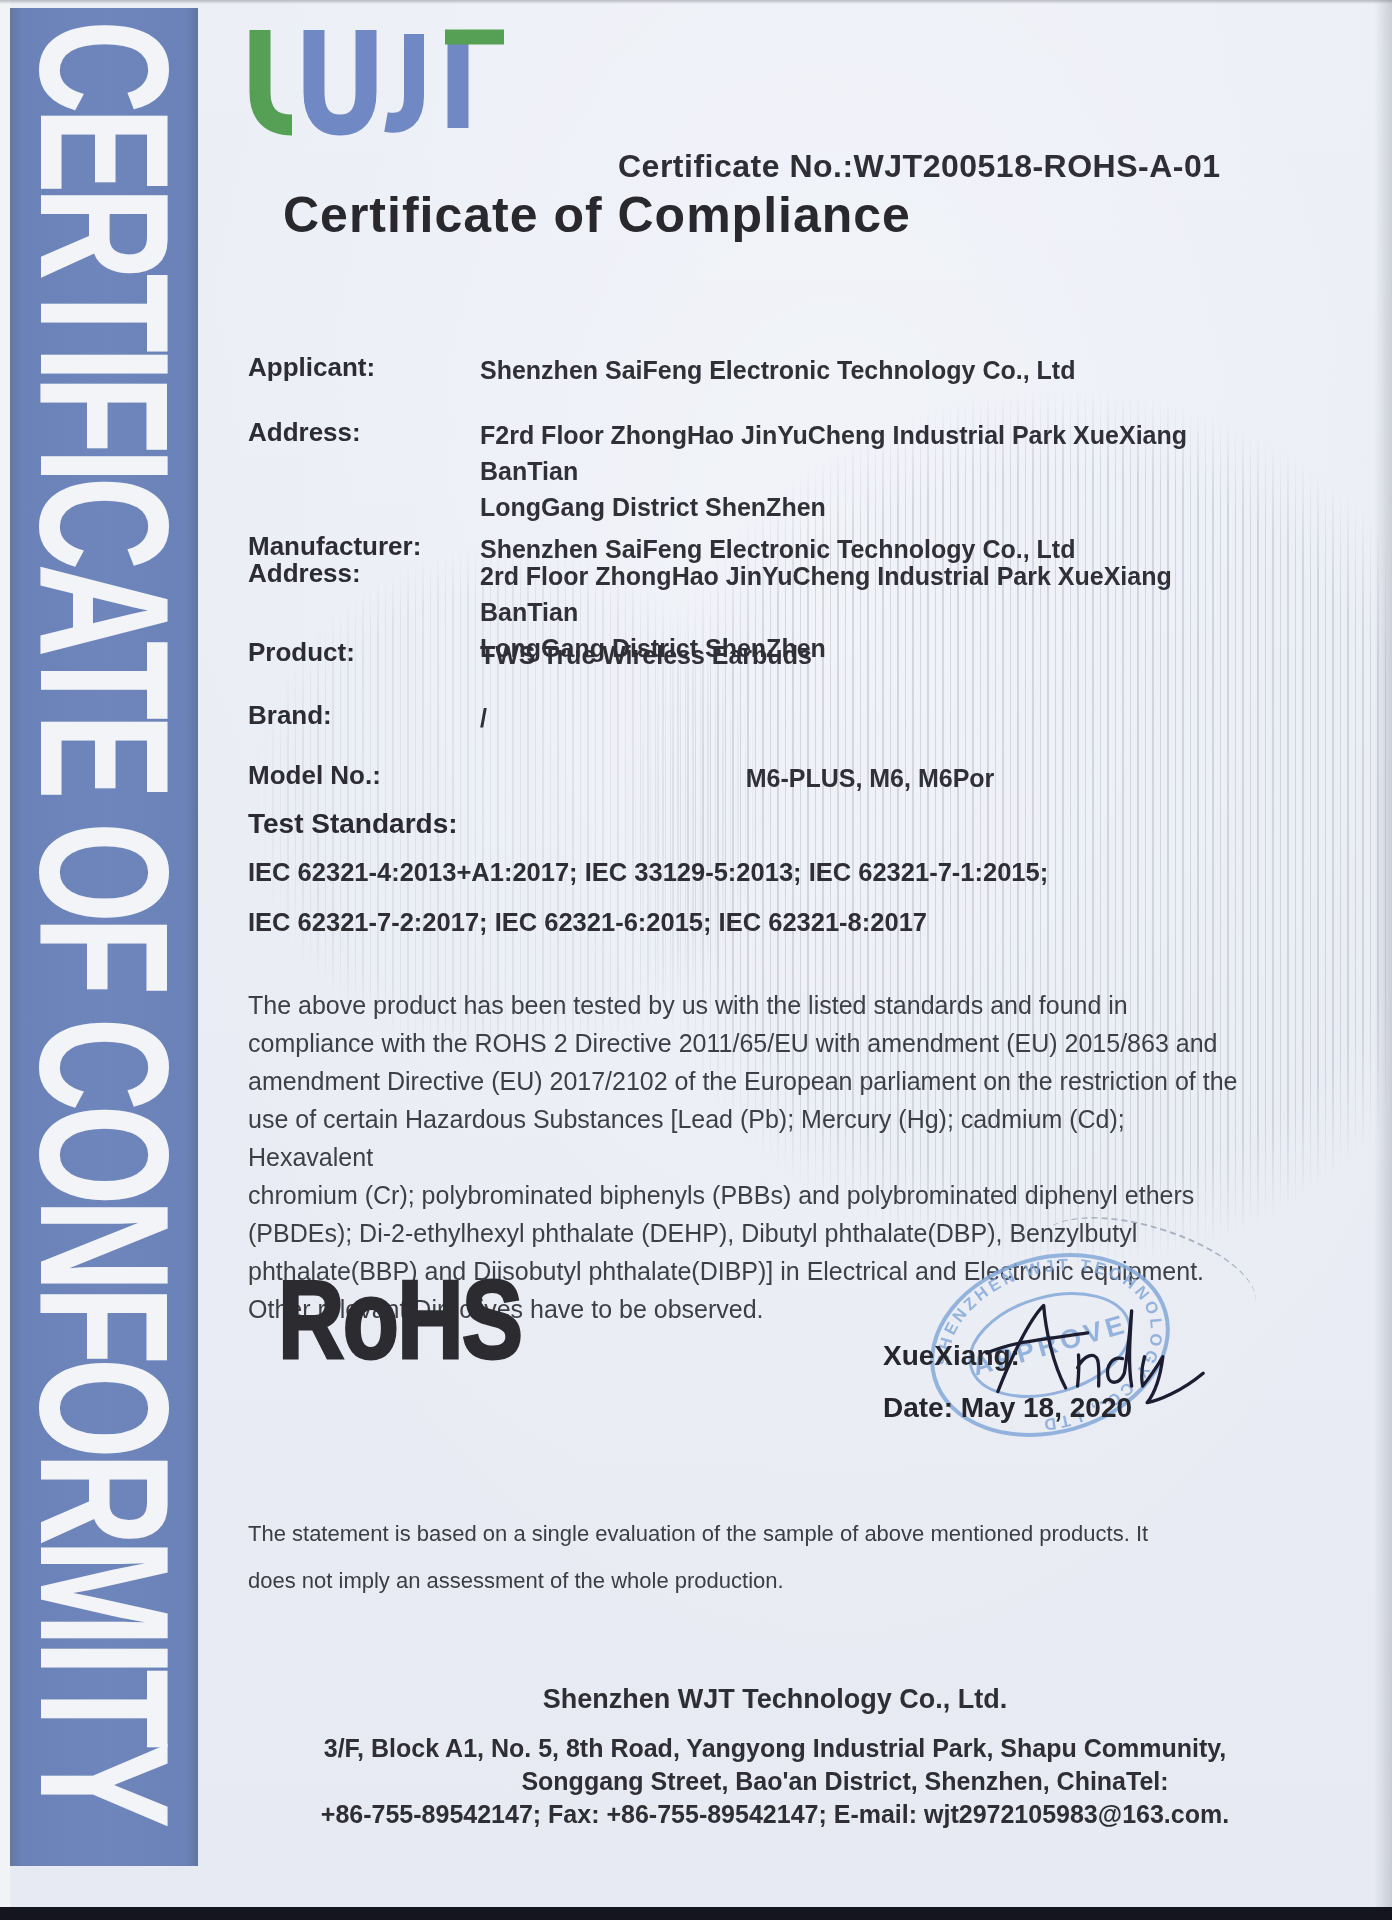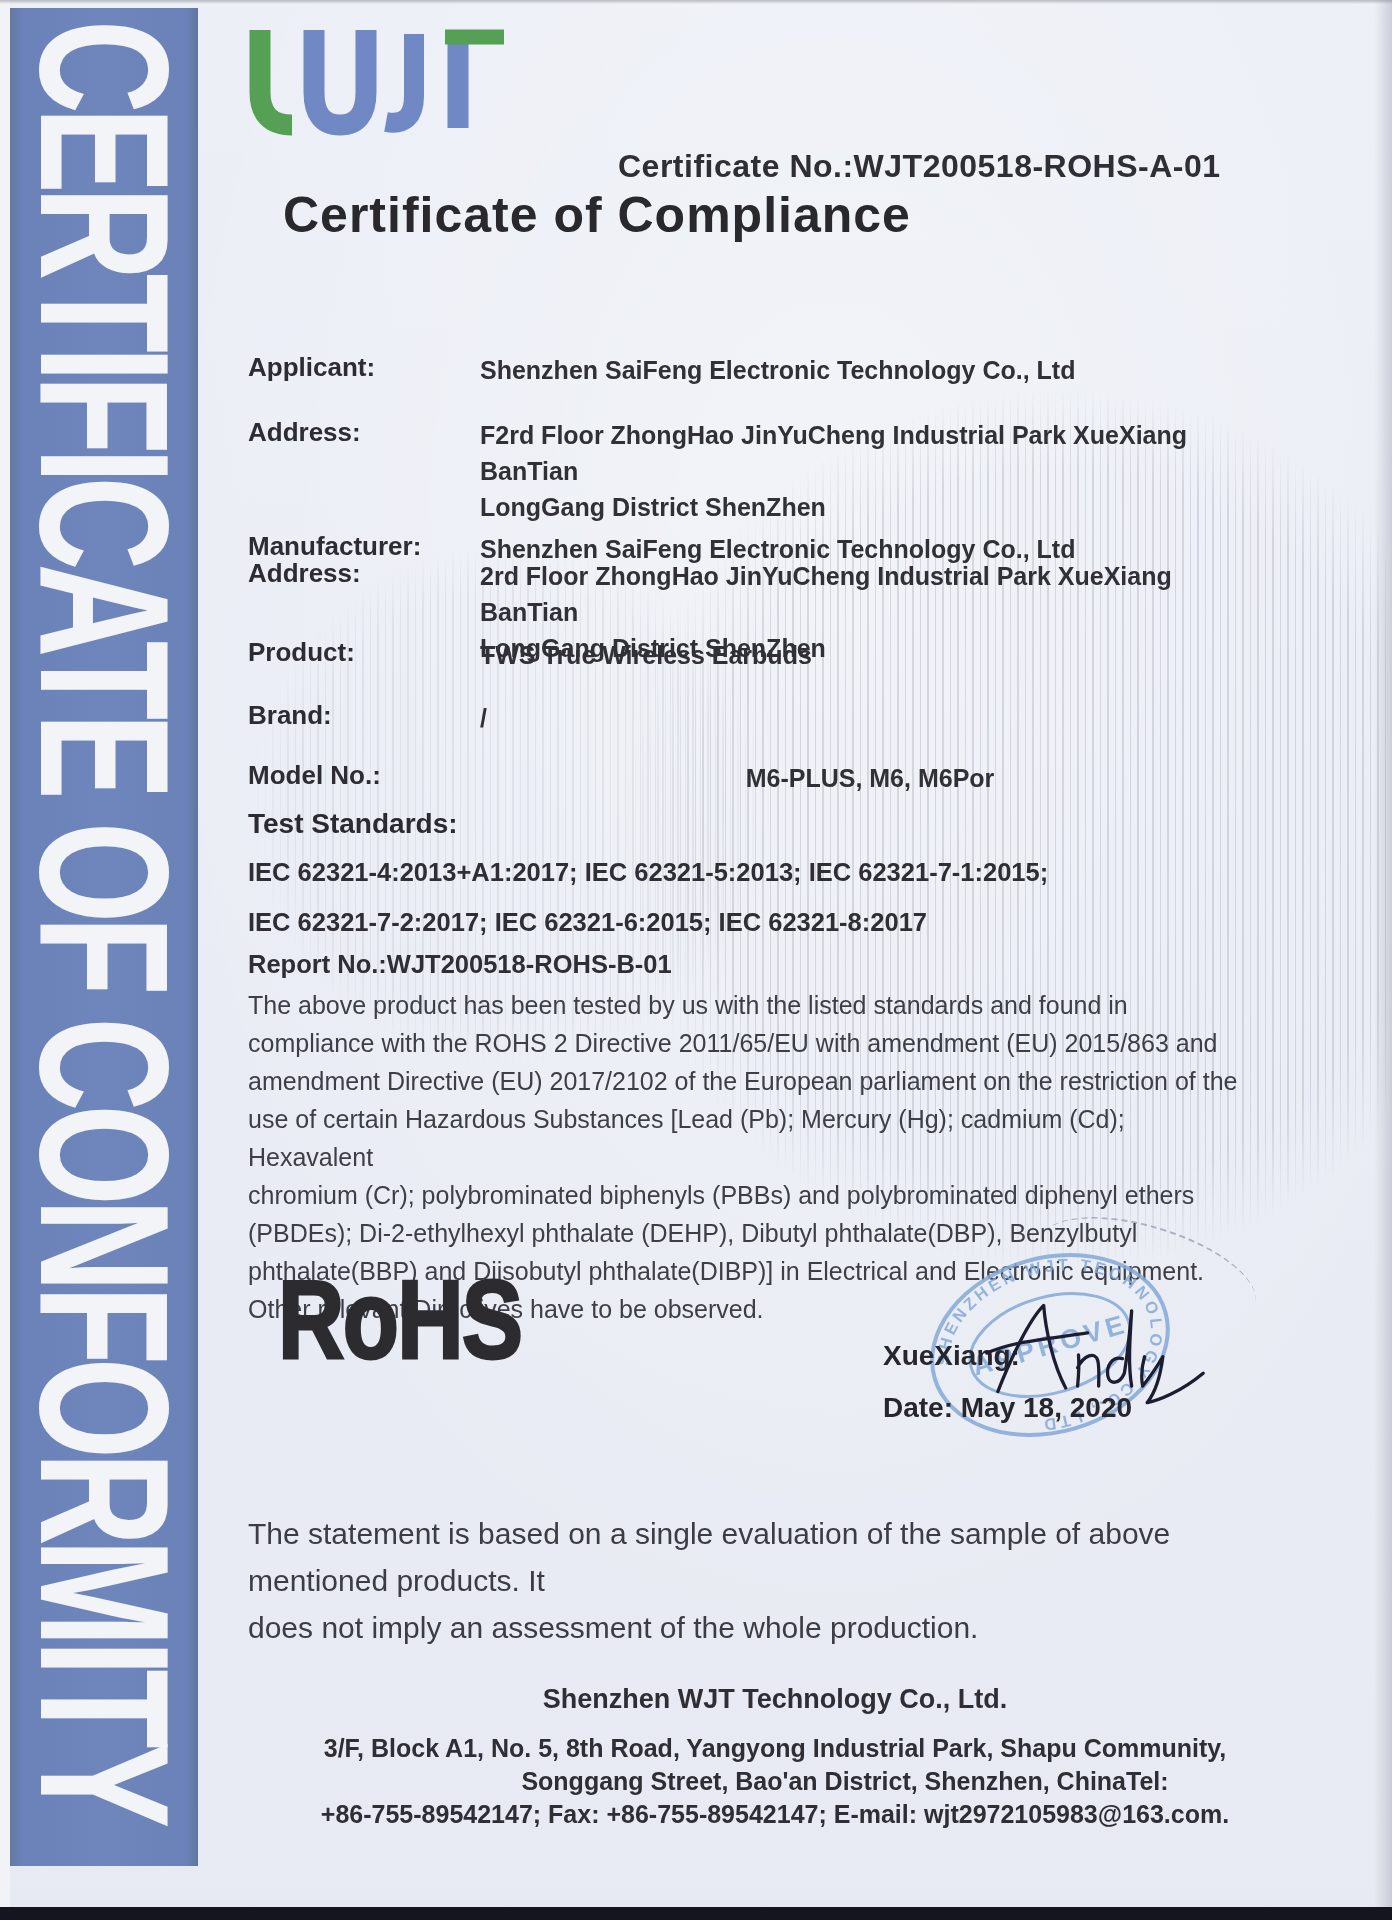--- a/index.html
+++ b/index.html
@@ -67,21 +67,21 @@
 
   .rohs{position:absolute; left:278px; top:1255px; font-size:112px; font-weight:bold;
     letter-spacing:-2px; color:#2b2b30; transform:scaleX(.82); transform-origin:0 0;
     -webkit-text-stroke:3px #2b2b30;}
 
   .stamp{position:absolute; left:888px; top:1222px; z-index:3; opacity:.85;}
   .manager-label{position:absolute; left:883px; top:1340px; font-size:28px; font-weight:bold; color:#26262c; z-index:4;}
   .signature{position:absolute; left:985px; top:1298px; z-index:5;}
   .date-line{position:absolute; left:883px; top:1392px; font-size:28px; font-weight:bold; color:#26262c; z-index:4;}
 
-  .statement{position:absolute; left:248px; top:1510px; width:980px; font-size:30px; line-height:47px;
+  .statement{position:absolute; left:248px; top:1510px; width:980px; font-size:22px; line-height:47px;
     color:#3c3d44; white-space:pre-line;}
 
   .footer{position:absolute; left:200px; top:1684px; width:1150px; text-align:center; color:#2e2e34;}
   .footer-company{font-size:27px; font-weight:bold; margin-bottom:17px;}
   .footer-line{font-size:25px; font-weight:bold; line-height:33px;}
   .footer-line-shift{transform:translateX(70px);}
 </style>
 </head>
 <body>
 
@@ -127,23 +127,22 @@
     <div class="row-label r5">Product:</div>
     <div class="row-value r5">TWS True Wireless Earbuds</div>
 
     <div class="row-label r6">Brand:</div>
     <div class="row-value r6">/</div>
 
     <div class="row-label r7">Model No.:</div>
     <div class="row-value r7">M6-PLUS, M6, M6Por</div>
 
     <div class="ts-heading">Test Standards:</div>
-    <div class="ts-line1">IEC 62321-4:2013+A1:2017; IEC 62321-5:2013; IEC 62321-7-1:2015;</div>
+    <div class="ts-line1">IEC 62321-4:2013+A1:2017; IEC 33129-5:2013; IEC 62321-7-1:2015;</div>
     <div class="ts-line2">IEC 62321-7-2:2017; IEC 62321-6:2015; IEC 62321-8:2017</div>
-    <div class="ts-report">Report No.:WJT200518-ROHS-B-01</div>
     <div class="ts-paragraph">The above product has been tested by us with the listed standards and found in
 compliance with the ROHS 2 Directive 2011/65/EU with amendment (EU) 2015/863 and
 amendment Directive (EU) 2017/2102 of the European parliament on the restriction of the
 use of certain Hazardous Substances [Lead (Pb); Mercury (Hg); cadmium (Cd); Hexavalent
 chromium (Cr); polybrominated biphenyls (PBBs) and polybrominated diphenyl ethers
 (PBDEs); Di-2-ethylhexyl phthalate (DEHP), Dibutyl phthalate(DBP), Benzylbutyl
 phthalate(BBP) and Diisobutyl phthalate(DIBP)] in Electrical and Electronic equipment.
 Other relevant Directives have to be observed.</div>
 
     <div class="rohs">RoHS</div>

